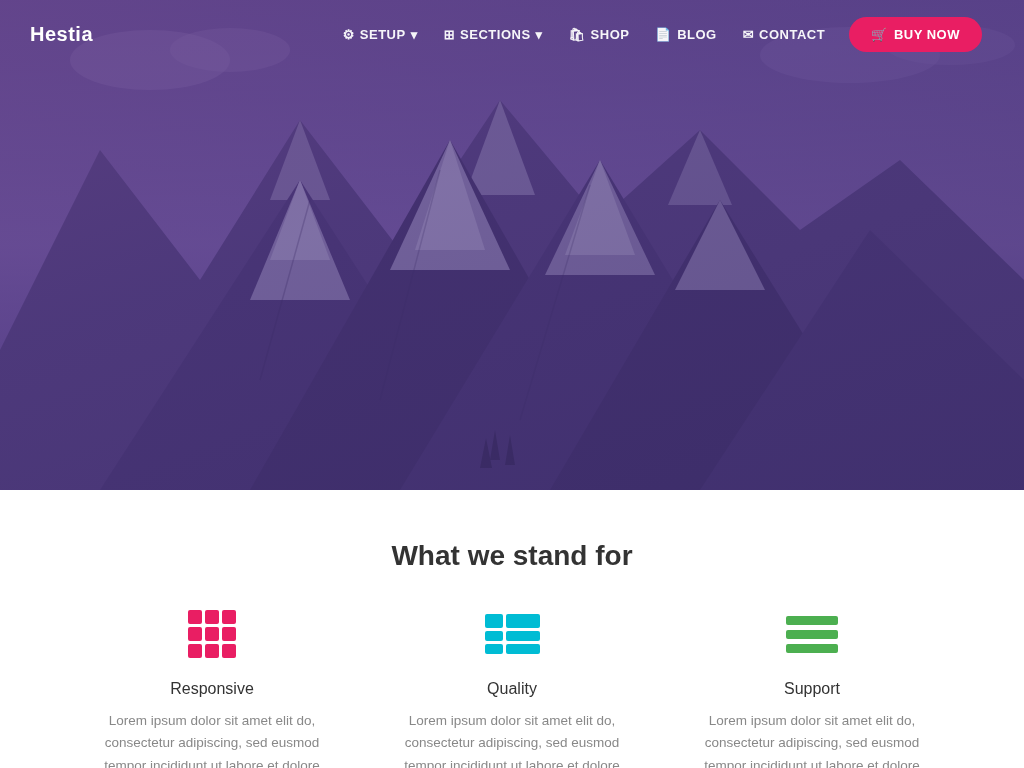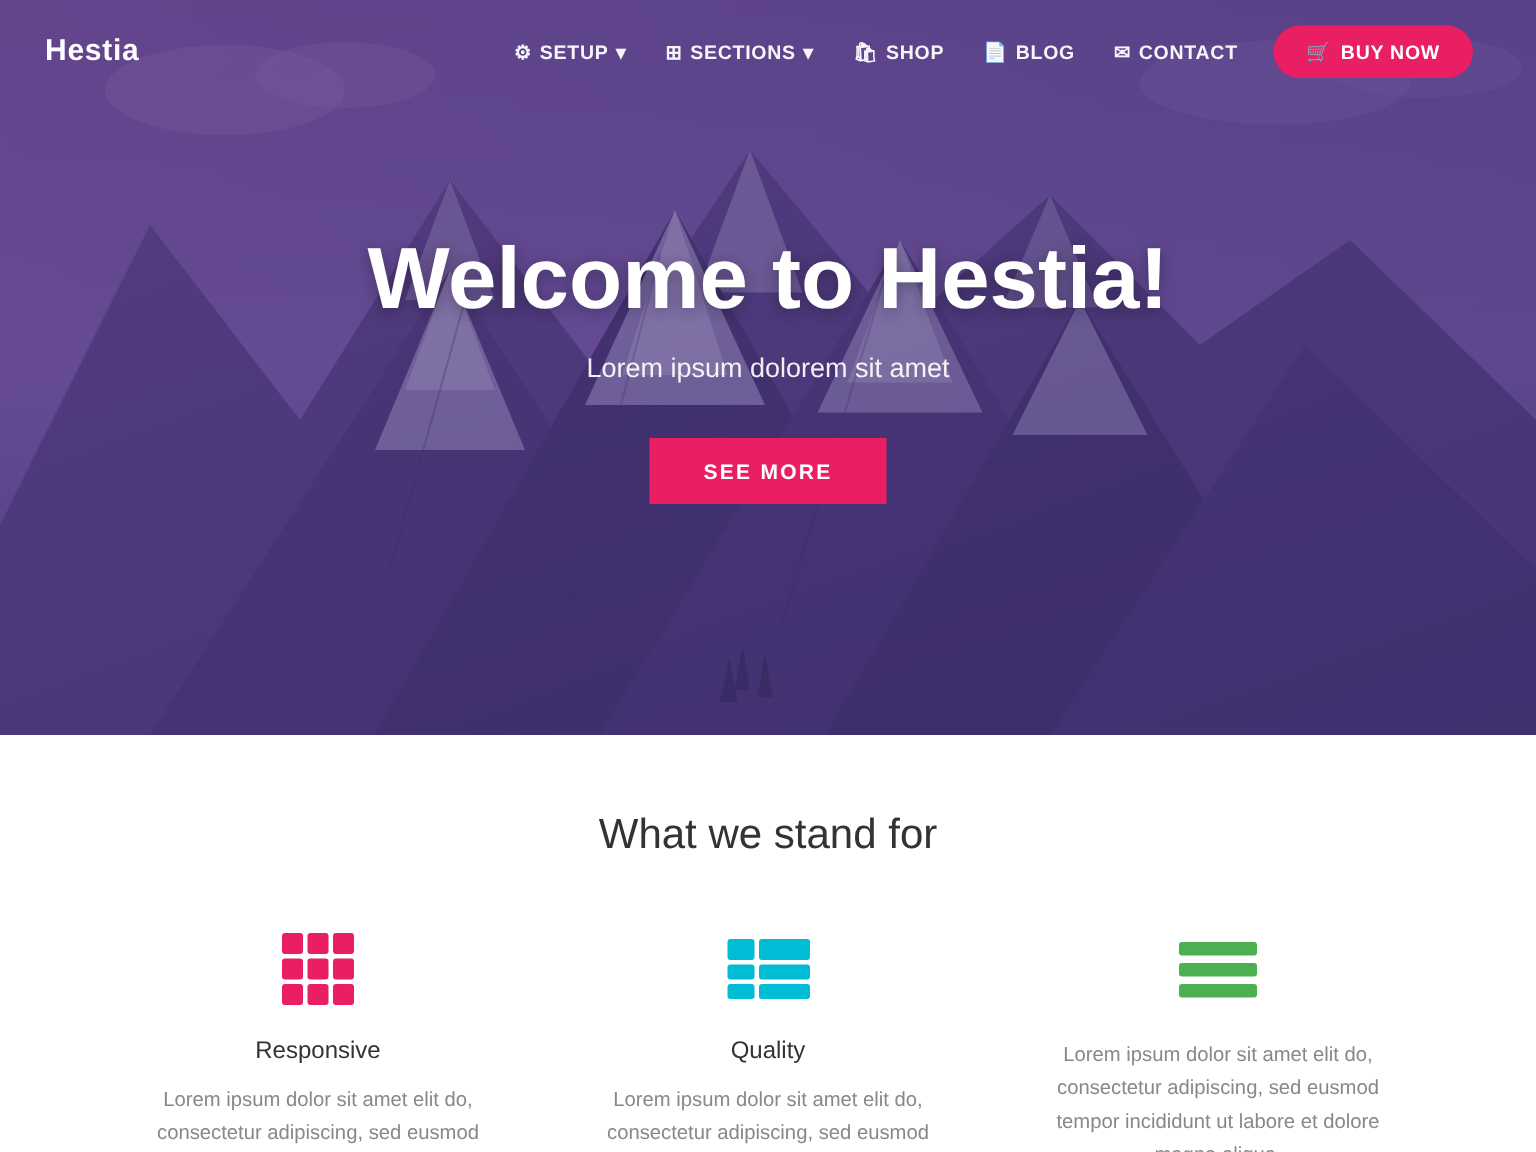--- a/index.html
+++ b/index.html
@@ -120,23 +120,23 @@
     }
 
     
     .features-section {
       background: #fff;
       padding: 50px 40px 40px;
     }
     .features-title {
       text-align: center;
       font-size: 28px;
-      font-weight: 400;
+      font-weight: 700;
       color: #333;
-      margin-bottom: 44px;
+      margin-bottom: 32px;
     }
     .features-grid {
       display: flex;
       justify-content: center;
       gap: 0;
       max-width: 900px;
       margin: 0 auto;
     }
     .feature-item {
       flex: 1;
@@ -286,25 +286,20 @@
     <line x1="440" y1="170" x2="380" y2="400" stroke="rgba(40,30,70,0.25)" stroke-width="1.5"></line>
     <line x1="590" y1="185" x2="520" y2="420" stroke="rgba(40,30,70,0.25)" stroke-width="1.5"></line>
 
     <polygon points="490,460 495,430 500,460" fill="#2d2248"></polygon>
     <polygon points="505,465 510,435 515,465" fill="#2d2248"></polygon>
     <polygon points="480,468 486,438 492,468" fill="#2d2248"></polygon>
   </svg>
 
   <div class="hero-bg"></div>
 
-  <div class="hero-content">
-    <h1 class="hero-title">Welcome to Hestia!</h1>
-    <p class="hero-subtitle">Lorem ipsum dolorem sit amet</p>
-    <button class="hero-btn">SEE MORE</button>
-  </div>
 </section>
 
 <section class="features-section">
   <h2 class="features-title">What we stand for</h2>
   <div class="features-grid">
 
     <div class="feature-item">
       <div class="feature-icon">
         <div class="icon-grid">
           <span></span>
@@ -338,17 +333,18 @@
     </div>
 
     <div class="feature-item">
       <div class="feature-icon">
         <div class="icon-lines">
           <span></span>
           <span></span>
           <span></span>
         </div>
       </div>
+      <div class="feature-name">Support</div>
       <p class="feature-desc">Lorem ipsum dolor sit amet elit do, consectetur adipiscing, sed eusmod tempor incididunt ut labore et dolore magna aliqua.</p>
     </div>
 
   </div>
 </section>
 
 </body></html>

